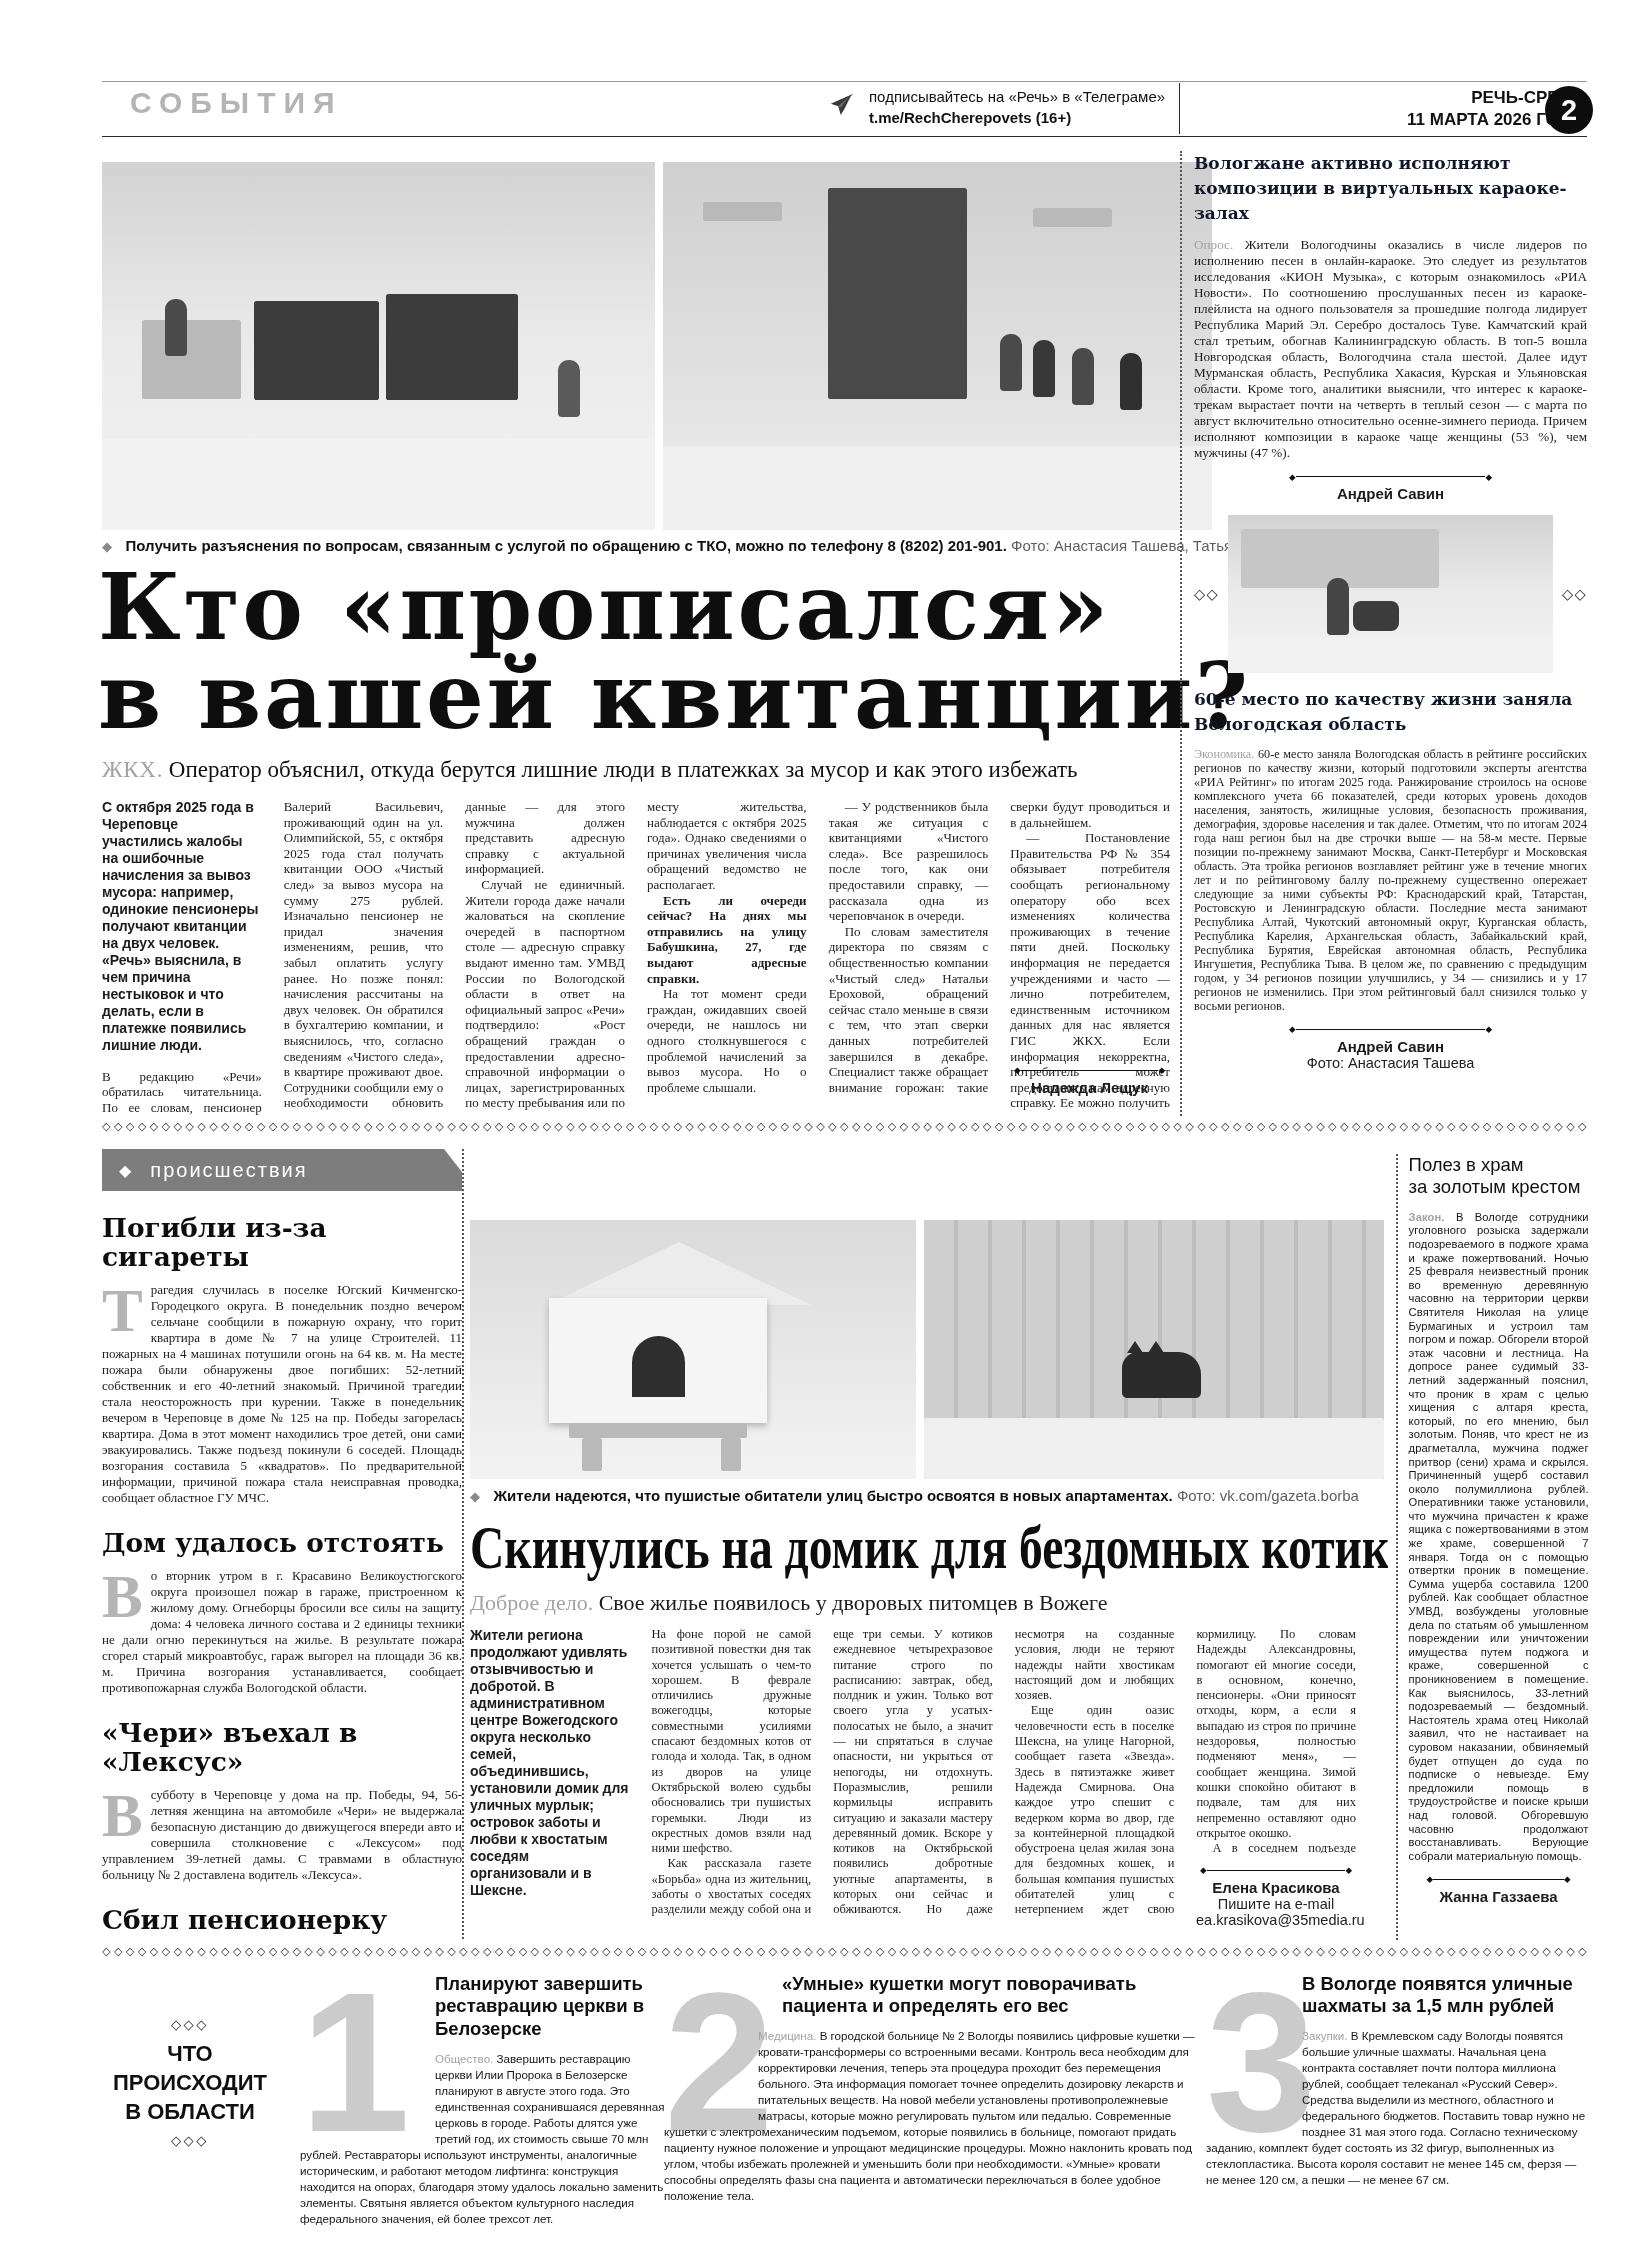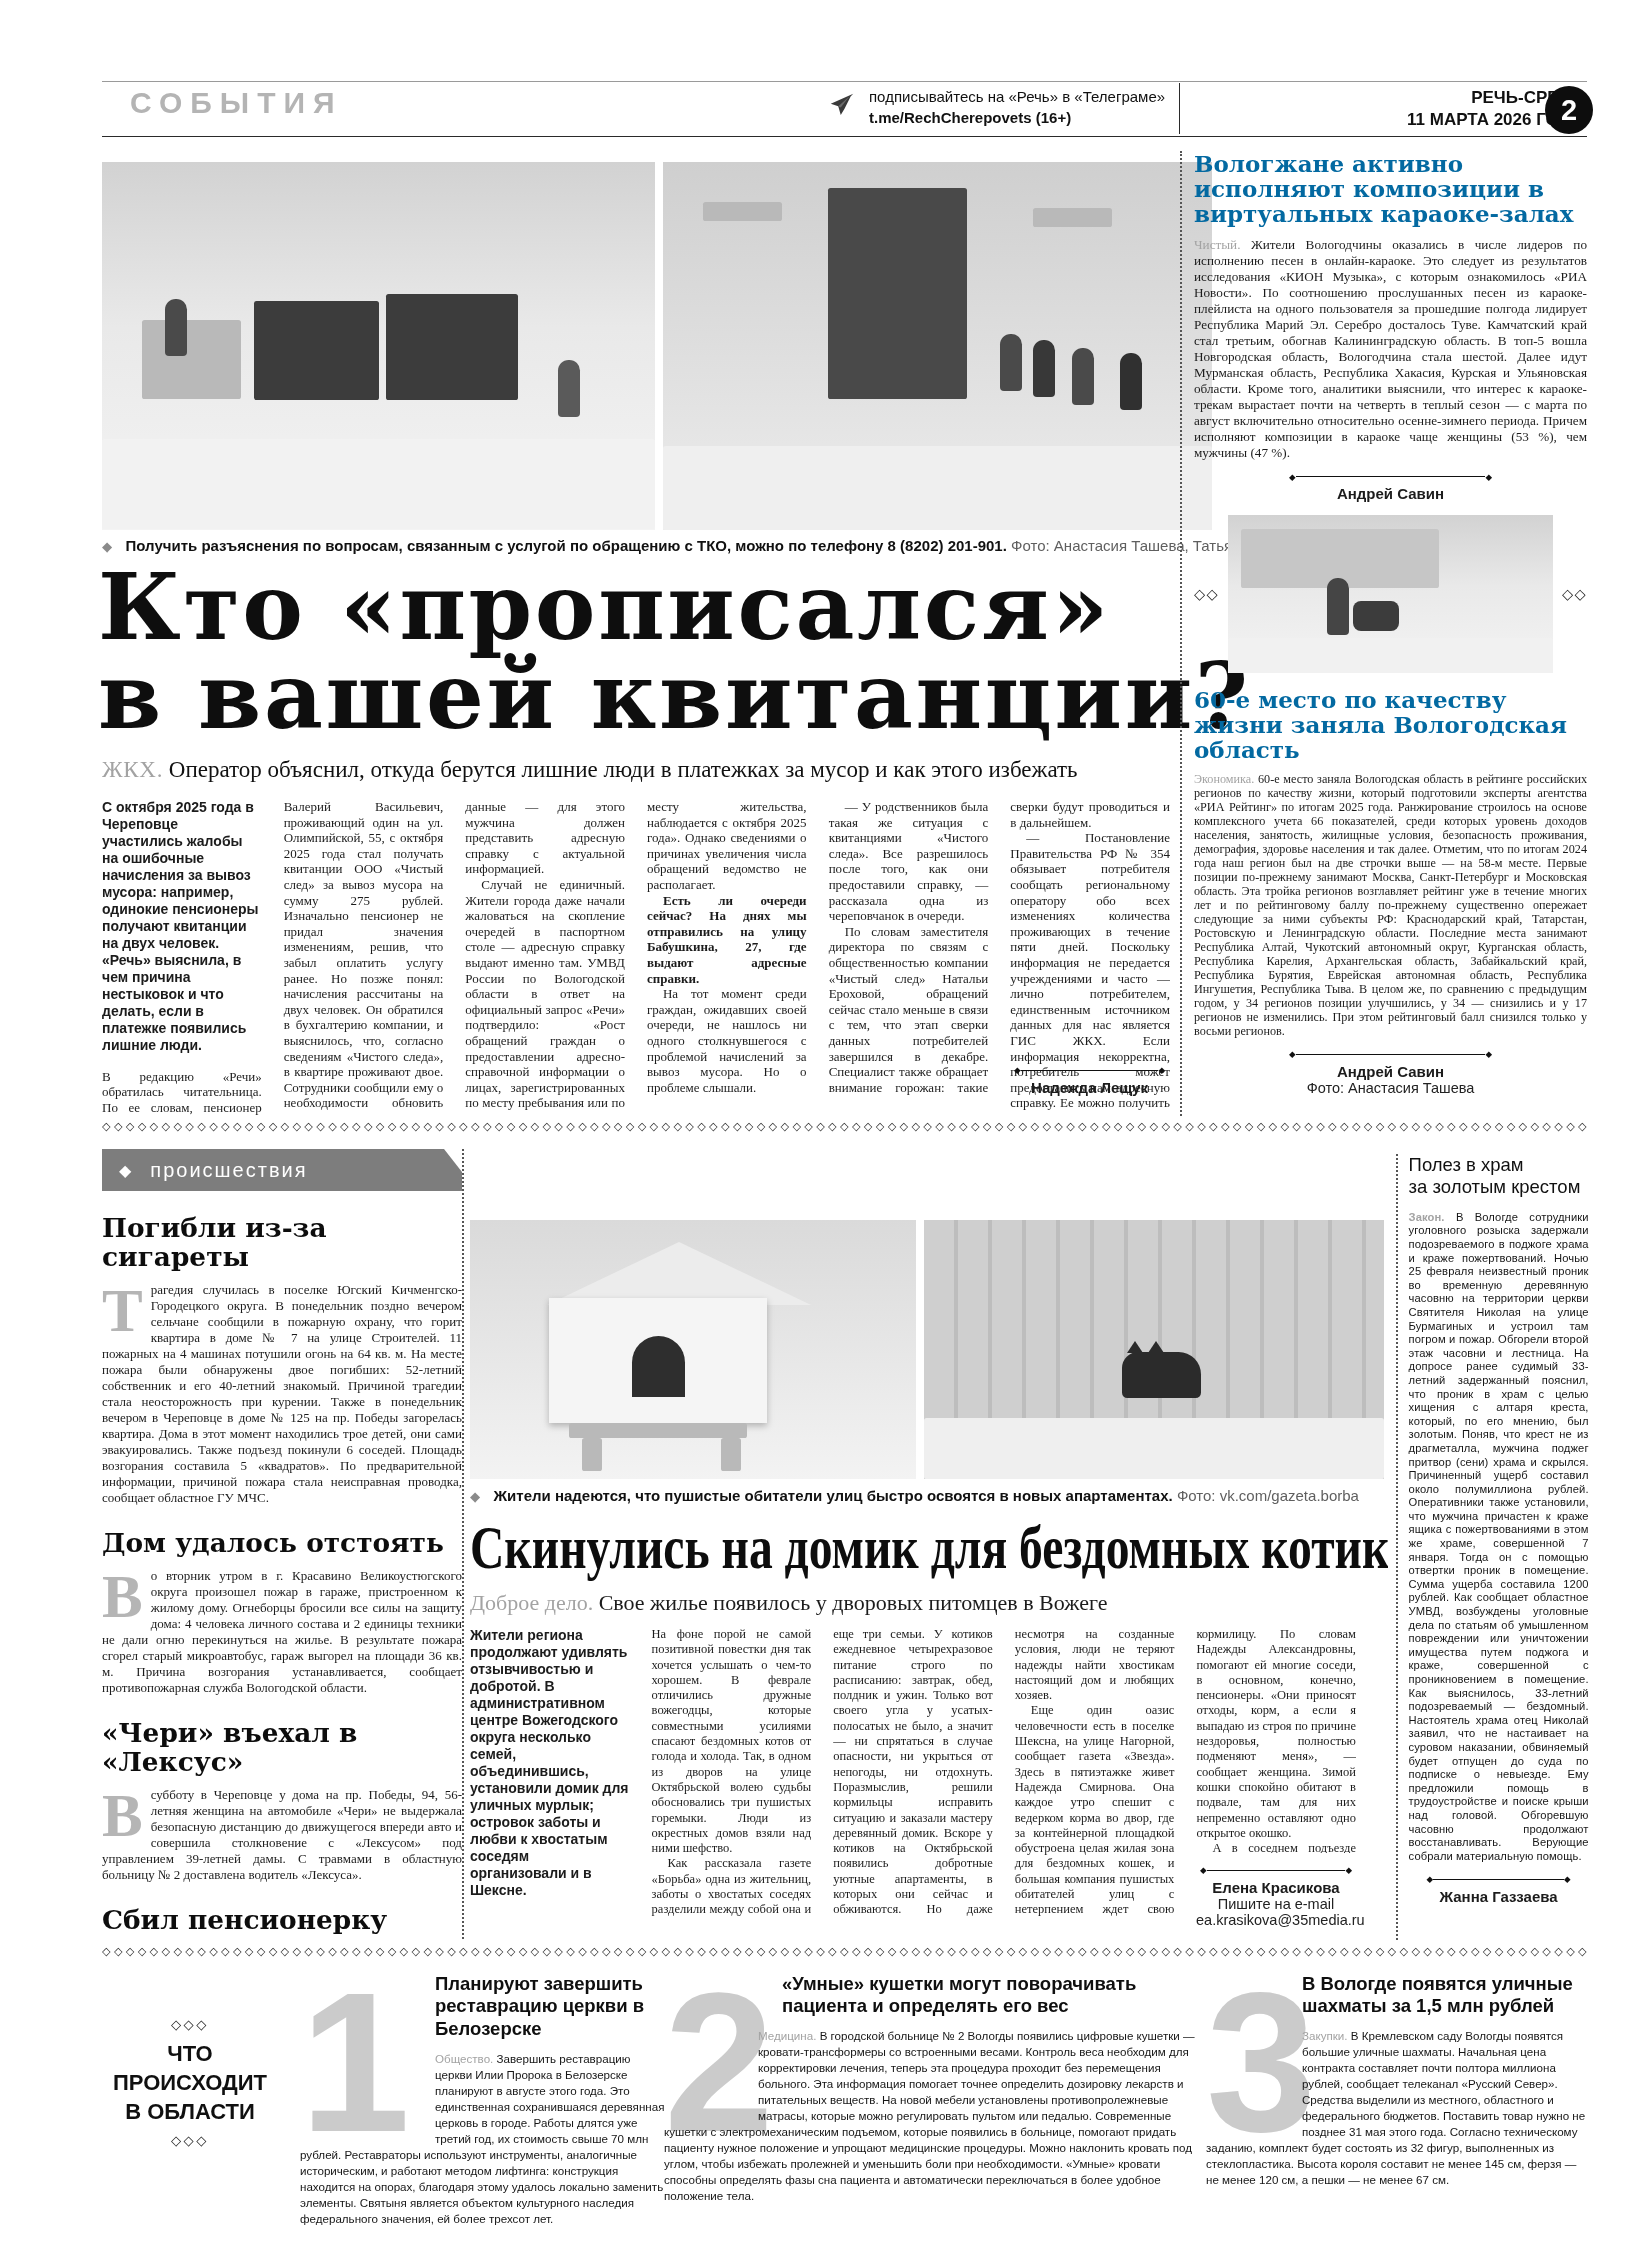--- a/index.html
+++ b/index.html
@@ -59,21 +59,21 @@
   .c5{column-count:5;}
   .drule{display:flex;align-items:center;margin:12px 4px 4px 4px;break-inside:avoid;}
   .drule .ln{flex:1;border-top:1.3px solid #111;}
   .drule span{font-size:8.6px;line-height:8.6px;color:#111;}
   .byline{font-family:"Liberation Sans","DejaVu Sans",sans-serif;font-weight:bold;font-size:15px;
           text-align:center;break-inside:avoid;}
   .bysub{font-family:"Liberation Sans","DejaVu Sans",sans-serif;font-size:14.5px;text-align:center;color:#222;}
 
   
   .sidebar{border-left:2.6px dotted #555;padding-left:12px;}
-  .sb-title{font-family:"DejaVu Serif","Liberation Serif",serif;font-weight:bold;font-size:23px;line-height:25px;color:#0369a1;}
+  .sb-title{font-family:"DejaVu Serif","Liberation Serif",serif;font-weight:bold;font-size:17px;line-height:25px;color:#0f172a;}
   .sb-body{font-size:13.2px;line-height:16px;text-align:justify;margin-top:10.6px;}
   .sb-body.small{font-size:12.2px;line-height:14px;}
   .ornphoto{display:flex;align-items:center;gap:9.2px;margin:13.2px 0;}
   .ornphoto .dias{font-size:14.5px;color:#222;letter-spacing:1.3px;}
   .ornphoto .img{flex:1;height:158px;}
 
   
   .banner{background:#7d7d7d;color:#fff;font-family:"Liberation Sans","DejaVu Sans",sans-serif;
           font-size:20px;letter-spacing:2px;height:42px;display:flex;align-items:center;gap:17px;
           padding-left:17px;clip-path:polygon(0 0,95% 0,100% 55%,100% 100%,0 100%);}
@@ -188,21 +188,21 @@
         <span>◆</span>
         <span class="ln"></span>
         <span>◆</span>
       </div>
     <div class="byline">Надежда Лещук</div>
   </div>
 
   <div class="abs sidebar" style="left:1180px;top:151px;width:393px;height:965px;overflow:hidden">
     <div class="sb-title">Вологжане активно исполняют композиции в виртуальных караоке-залах</div>
     <div class="sb-body">
-      <span class="kick">Чистый.</span>
+      <span class="kick">Опрос.</span>
       <span>Жители Вологодчины оказались в числе лидеров по исполнению песен в онлайн-караоке. Это следует из результатов исследования «КИОН Музыка», с которым ознакомилось «РИА Новости». По соотношению прослушанных песен из караоке-плейлиста на одного пользователя за прошедшие полгода лидирует Республика Марий Эл. Серебро досталось Туве. Камчатский край стал третьим, обогнав Калининградскую область. В топ-5 вошла Новгородская область, Вологодчина стала шестой. Далее идут Мурманская область, Республика Хакасия, Курская и Ульяновская области. Кроме того, аналитики выяснили, что интерес к караоке-трекам вырастает почти на четверть в теплый сезон — с марта по август включительно относительно осенне-зимнего периода. Причем исполняют композиции в караоке чаще женщины (53 %), чем мужчины (47 %).</span>
     </div>
     <div style="width:211px;margin:9.2px auto 0 auto">
       <div class="drule">
           <span>◆</span>
           <span class="ln"></span>
           <span>◆</span>
         </div>
       <div class="byline">Андрей Савин</div>
     </div>

